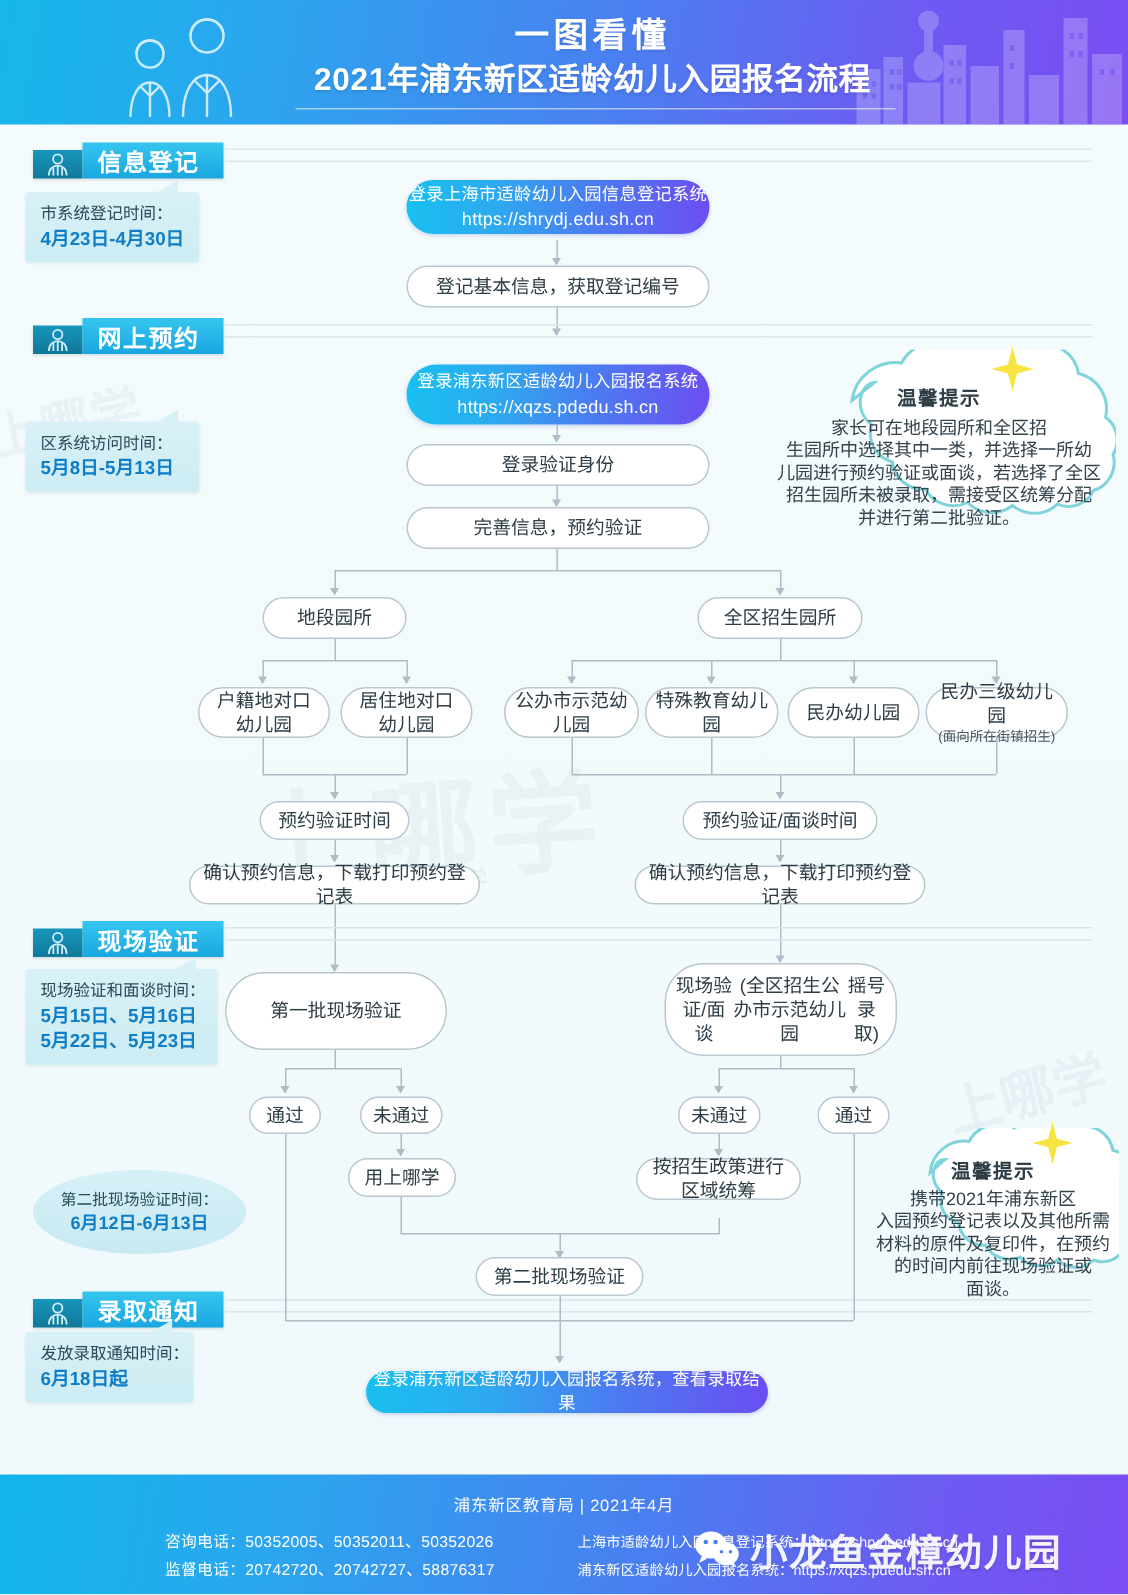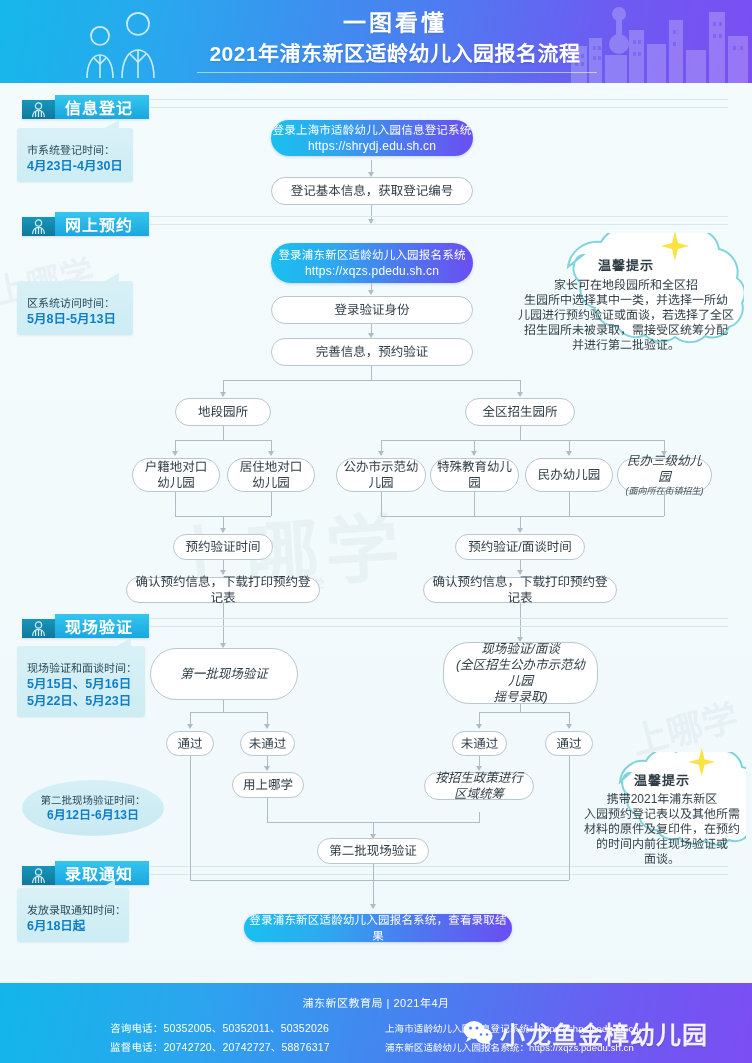--- a/index.html
+++ b/index.html
@@ -63,21 +63,21 @@
     clip-path: polygon(0 0, 100% 0, 0 100%);
   }
   .badge-rule {
     position:absolute; height:1px; background:#d8e6ee;
   }
 
   
   .datebox {
     position:absolute;
     background: linear-gradient(180deg,#d8f1f6 0%, #cdecf4 100%);
-    border-radius:3px; padding:14px 9px 7px 10px;
+    border-radius:3px; padding:7px 9px 7px 10px;
     box-shadow: 0 1px 2px rgba(0,0,0,.06);
   }
   .datebox .d-label { font-size:11px; color:#2b4a59; line-height:16px; white-space:nowrap; }
   .datebox .d-val { font-size:12.5px; color:#0e7ec8; font-weight:bold; line-height:17px; white-space:nowrap; }
   .datebox .notch {
     position:absolute; top:-8px; right:14px; width:16px; height:9px;
     background:#d8f1f6;
     clip-path: polygon(0 100%, 100% 0, 100% 100%);
   }
 
@@ -92,21 +92,21 @@
   .date-oval .d-val { font-size:12px; color:#0e7ec8; font-weight:bold; line-height:16px; }
 
   
   .node {
     position:absolute; background:#ffffff;
     border:1px solid #b9c7cf; border-radius:22px;
     display:flex; align-items:center; justify-content:center;
     text-align:center; color:#2e3d46; font-size:12.5px; line-height:16px;
     padding:4px 6px;
   }
-  .node.multi { border-radius:26px;font-style:italic; }
+  .node.multi { border-radius:26px; }
   .node .sub { display:block; font-size:9px; line-height:12px; color:#44535c; }
 
   
   .pill {
     position:absolute;
     background: linear-gradient(90deg,#18c0f0 0%, #2ea9ef 30%, #4b7bf0 62%, #6b4ef2 100%);
     border-radius:20px; color:#ffffff; text-align:center;
     display:flex; flex-direction:column; align-items:center; justify-content:center;
     font-size:11.5px; line-height:16px; letter-spacing:.2px;
     box-shadow: 0 1px 3px rgba(60,90,190,.25);
@@ -436,21 +436,21 @@
 
   <div class="datebox" style="left:17px; top:646px; width:128px;">
     <div class="notch"></div>
     <div class="d-label">现场验证和面谈时间：</div>
     <div class="d-val">5月15日、5月16日</div>
     <div class="d-val">5月22日、5月23日</div>
   </div>
 
   <div class="node multi" style="left:150px; top:648px; width:148px; height:52px;">第一批现场验证</div>
 
-  <div class="node multi" style="left:443px; top:642px; width:155px; height:62px; flex-direction:column;">
+  <div class="node multi" style="left:443px; top:642px; width:155px; height:62px; flex-direction:row;">
     <span>现场验证/面谈</span>
     <span>(全区招生公办市示范幼儿园</span>
     <span>摇号录取)</span>
   </div>
 
   <div class="ln v" style="left:223px; top:700px; height:12px;"></div>
   <div class="ln h" style="left:190px; top:712px; width:77px;"></div>
   <div class="ln v" style="left:190px; top:712px; height:16px;"></div>
   <div class="arw" style="left:187px; top:724px;"></div>
   <div class="ln v" style="left:267px; top:712px; height:16px;"></div>

